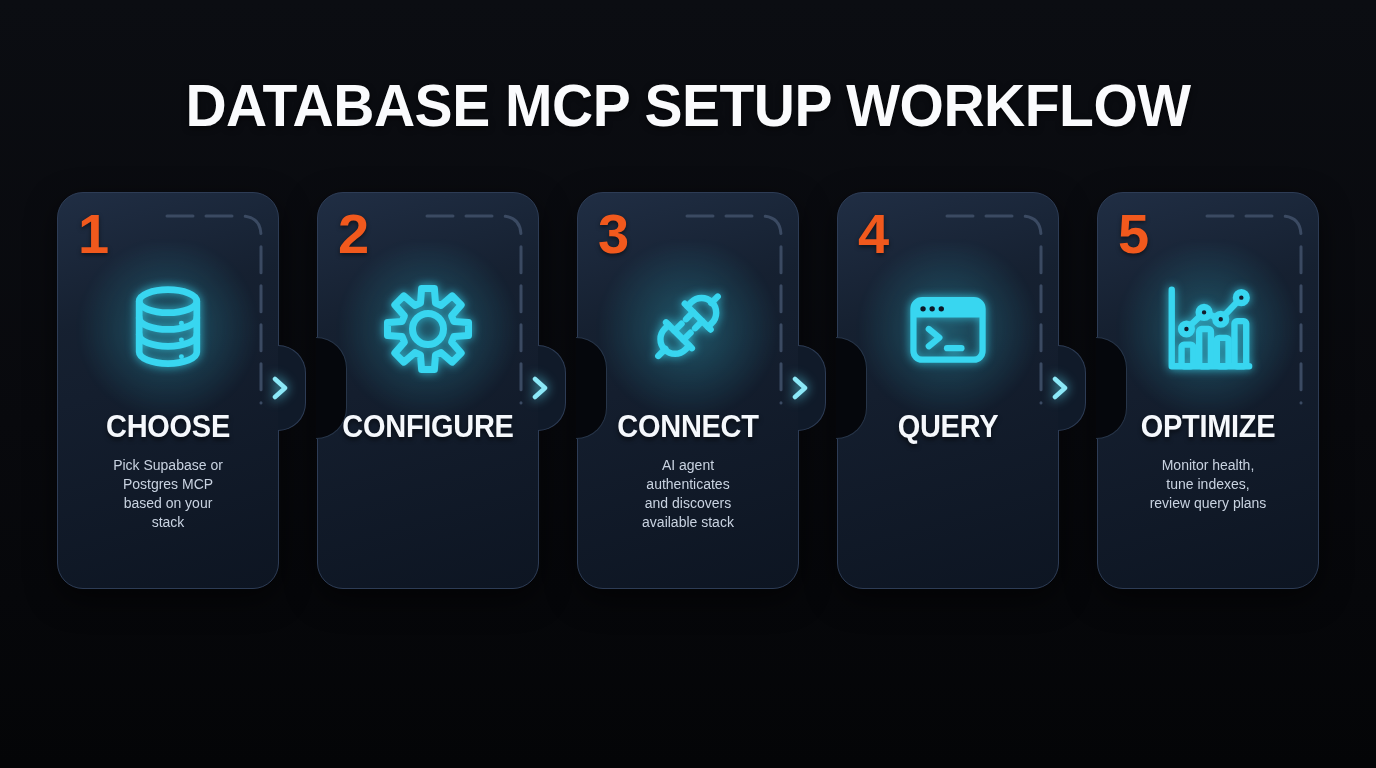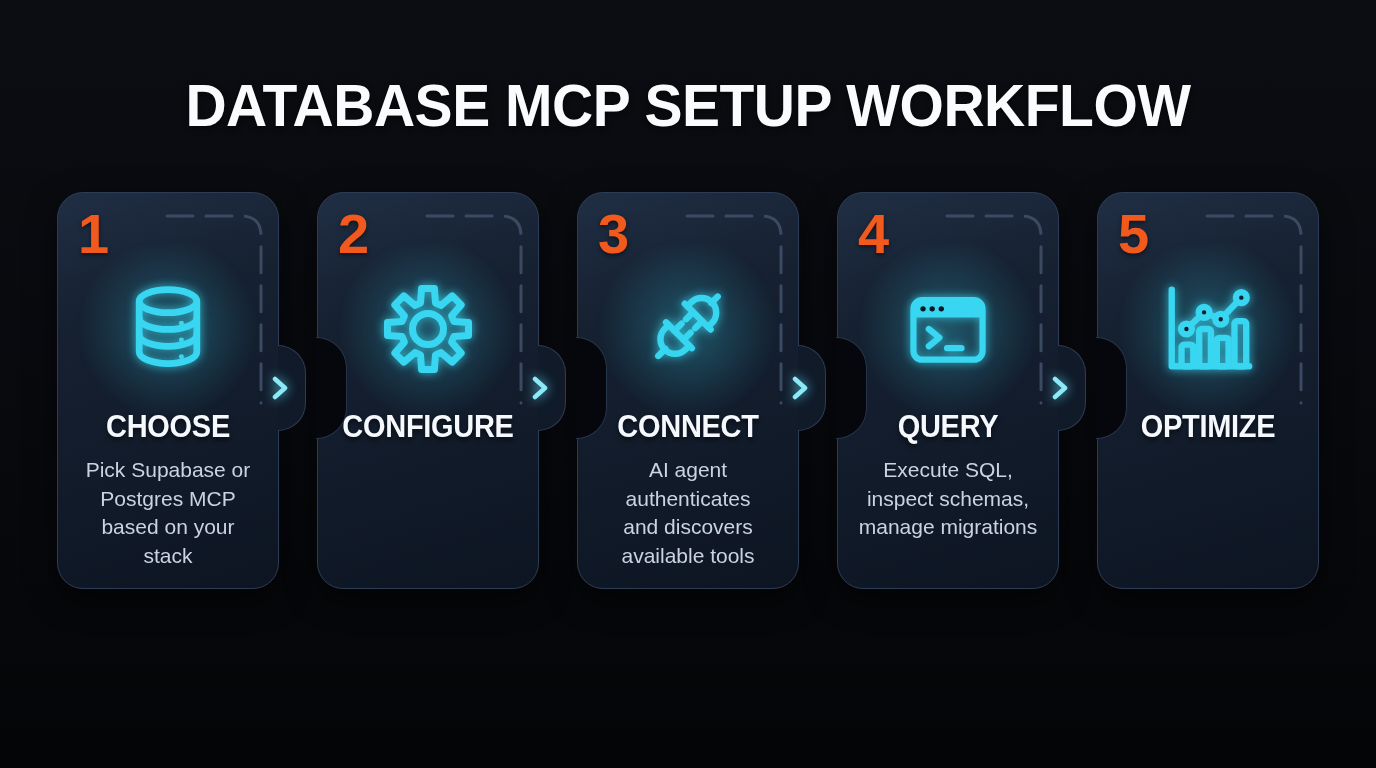--- a/index.html
+++ b/index.html
@@ -111,21 +111,21 @@
     letter-spacing:-0.3px;
     color:#f5f8fc;
     transform:scaleY(1.05);
     text-shadow:0 2px 4px rgba(0,0,0,.5);
     position:relative;
     z-index:2;
   }
   .step-desc {
     margin-top:12px;
     text-align:center;
-    font-size:21px;
+    font-size:14px;
     line-height:1.36;
     color:#c9d3e1;
     white-space:pre-line;
     position:relative;
     z-index:2;
   }
 </style>
 </head>
 <body>
 
@@ -203,21 +203,21 @@
           <line x1="57" y1="61" x2="57" y2="50"></line>
           <line x1="50" y1="82" x2="50" y2="93"></line>
         </g>
       </svg>
       <div class="glow"></div>
     </div>
     <div class="step-heading">CONNECT</div>
     <div class="step-desc">AI agent
 authenticates
 and discovers
-available tools</div>
+available stack</div>
     <div class="tab">
       <svg class="chev" width="22" height="26" viewBox="0 0 22 26" fill="none" stroke="#8ce9f8" stroke-width="4.5" stroke-linecap="round" stroke-linejoin="round">
         <polyline points="6,4 16,13 6,22"></polyline>
       </svg>
     </div>
   </div>
 
   <div class="card">
     <div class="notch"></div>
     <div class="num">4</div>
@@ -230,23 +230,20 @@
         <rect x="14" y="20" width="72" height="62" rx="9"></rect>
         <path d="M14,29 a9,9 0 0 1 9,-9 h54 a9,9 0 0 1 9,9 v9 H14 Z" fill="#38d6f0" stroke="none"></path>
         <circle cx="24" cy="29" r="2.8" fill="#0d1625" stroke="none"></circle>
         <circle cx="33.5" cy="29" r="2.8" fill="#0d1625" stroke="none"></circle>
         <circle cx="43" cy="29" r="2.8" fill="#0d1625" stroke="none"></circle>
         <polyline points="30,50 41,59 30,68"></polyline>
         <line x1="49" y1="70" x2="64" y2="70"></line>
       </svg>
     </div>
     <div class="step-heading">QUERY</div>
-    <div class="step-desc">Execute SQL,
-inspect schemas,
-manage migrations</div>
     <div class="tab">
       <svg class="chev" width="22" height="26" viewBox="0 0 22 26" fill="none" stroke="#8ce9f8" stroke-width="4.5" stroke-linecap="round" stroke-linejoin="round">
         <polyline points="6,4 16,13 6,22"></polyline>
       </svg>
     </div>
   </div>
 
   <div class="card">
     <div class="notch"></div>
     <div class="num">5</div>
@@ -262,15 +259,18 @@
         <rect x="59" y="59" width="12" height="29" rx="2.5"></rect>
         <rect x="77" y="42" width="12" height="46" rx="2.5"></rect>
         <polyline points="28,50 46,33 63,40 84,18"></polyline>
         <circle cx="28" cy="50" r="5.5" fill="#131d2d"></circle>
         <circle cx="46" cy="33" r="5.5" fill="#131d2d"></circle>
         <circle cx="63" cy="40" r="5.5" fill="#131d2d"></circle>
         <circle cx="84" cy="18" r="5.5" fill="#131d2d"></circle>
       </svg>
     </div>
     <div class="step-heading">OPTIMIZE</div>
+    <div class="step-desc">Monitor health,
+tune indexes,
+review query plans</div>
   </div>
 
 </div>
 
 </body></html>

